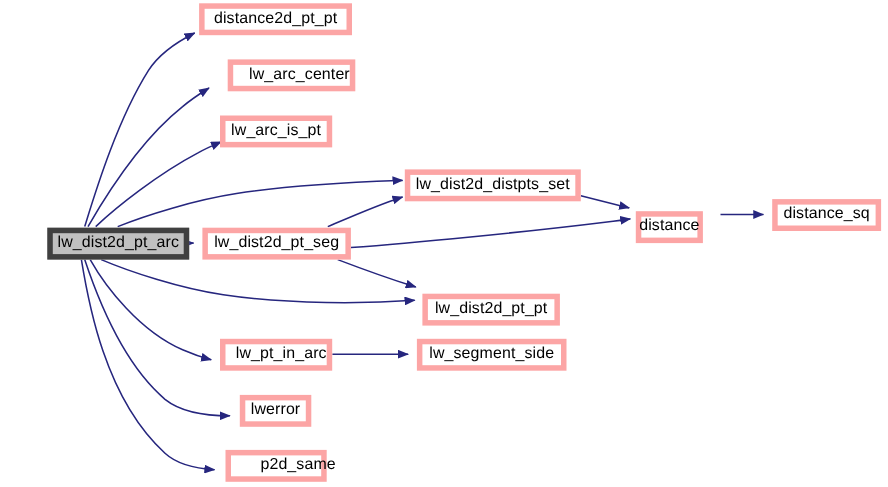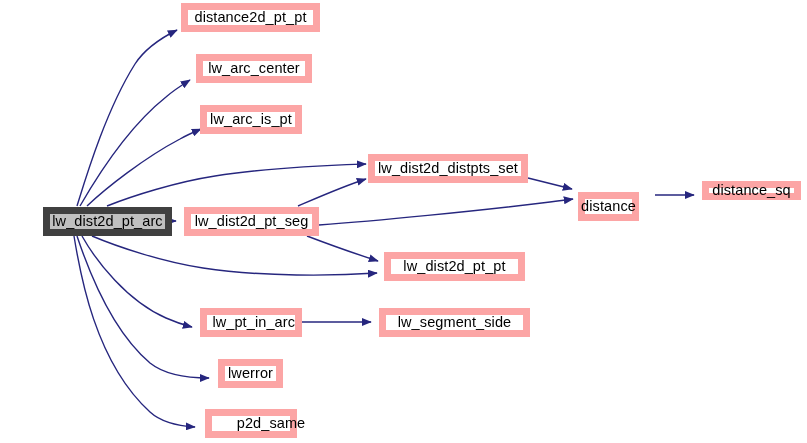--- a/index.html
+++ b/index.html
@@ -19,21 +19,21 @@
     position: absolute;
     left: 0;
     top: 0;
     width: 807px;
     height: 443px;
     pointer-events: none;
   }
   .node {
     position: absolute;
     box-sizing: border-box;
-    border: 7px solid #fca5a5;
+    border: 5px solid #fca5a5;
     background: #ffffff;
     color: #000000;
     font-size: 14.5px;
     line-height: 1;
     display: flex;
     align-items: center;
     justify-content: center;
     white-space: nowrap;
     letter-spacing: 0.1px;
   }
@@ -76,45 +76,45 @@
       </g>
   </svg>
 
   <div id="nodes-group">
       <div class="node current" style="left: 6px; top: 207px; width: 129px; height: 29px; margin-left: 37px;">
         <span class="node-label">lw_dist2d_pt_arc</span>
       </div>
       <div class="node" style="left: 181px; top: 3px; width: 139px; height: 29px;">
         <span class="node-label">distance2d_pt_pt</span>
       </div>
-      <div class="node" style="left: 196px; top: 54px; width: 116px; height: 29px;">
+      <div class="node" style="left: 207px; top: 54px; width: 116px; height: 29px; justify-content: flex-end;">
         <span class="node-label">lw_arc_center</span>
       </div>
       <div class="node" style="left: 200px; top: 105px; width: 102px; height: 29px;">
         <span class="node-label">lw_arc_is_pt</span>
       </div>
       <div class="node" style="left: 368px; top: 154px; width: 160px; height: 29px; text-align: right;">
         <span class="node-label">lw_dist2d_distpts_set</span>
       </div>
       <div class="node" style="left: 184px; top: 207px; width: 135px; height: 29px;">
         <span class="node-label">lw_dist2d_pt_seg</span>
       </div>
       <div class="node" style="left: 578px; top: 181px; width: 61px; height: 29px; margin-top: 11px;">
         <span class="node-label">distance</span>
       </div>
-      <div class="node" style="left: 702px; top: 181px; width: 99px; height: 19px;">
+      <div class="node" style="left: 702px; top: 181px; width: 99px; height: 29px;">
         <span class="node-label">distance_sq</span>
       </div>
-      <div class="node" style="left: 384px; top: 252px; width: 141px; height: 29px; align-items: center;">
+      <div class="node" style="left: 384px; top: 267px; width: 125px; height: 29px; align-items: center;">
         <span class="node-label">lw_dist2d_pt_pt</span>
       </div>
       <div class="node" style="left: 200px; top: 308px; width: 102px; height: 29px; justify-content: flex-end;">
         <span class="node-label">lw_pt_in_arc</span>
       </div>
-      <div class="node" style="left: 379px; top: 308px; width: 151px; height: 29px;">
+      <div class="node" style="left: 379px; top: 308px; width: 136px; height: 29px;">
         <span class="node-label">lw_segment_side</span>
       </div>
       <div class="node" style="left: 218px; top: 359px; width: 65px; height: 29px;">
         <span class="node-label">lwerror</span>
       </div>
       <div class="node" style="left: 205px; top: 409px; width: 92px; height: 29px; padding-left: 40px;">
         <span class="node-label">p2d_same</span>
       </div>
     </div>
 

